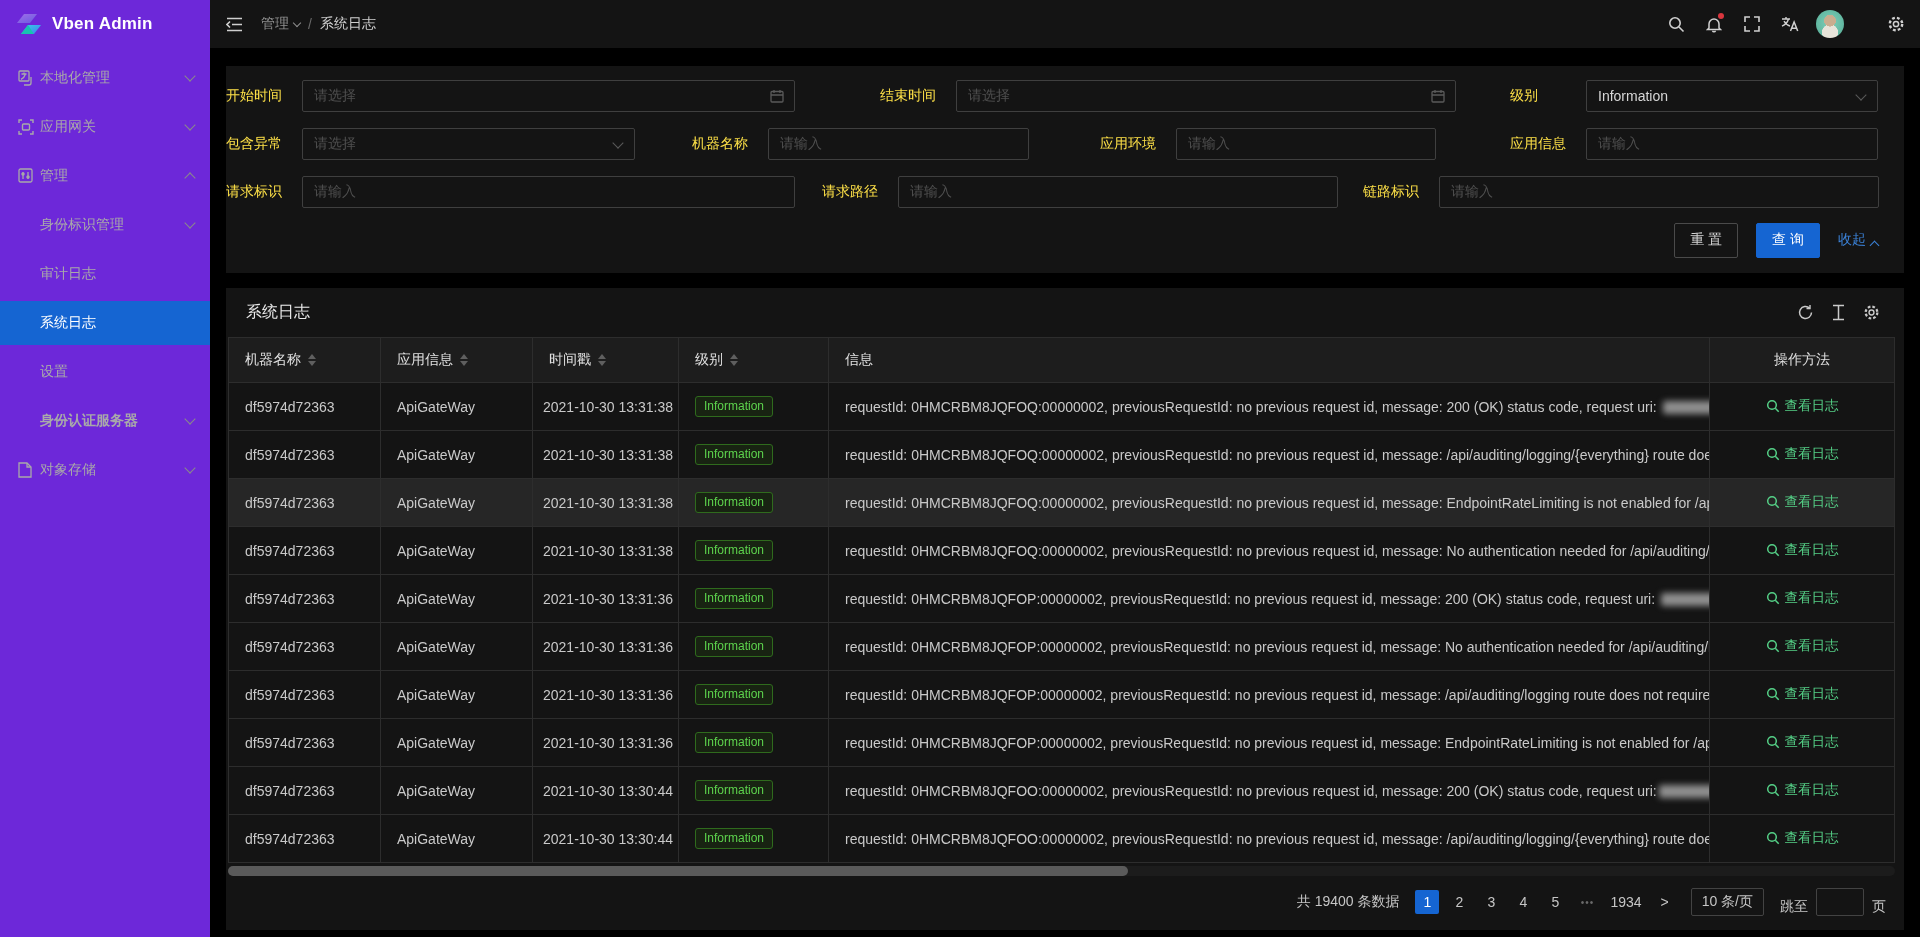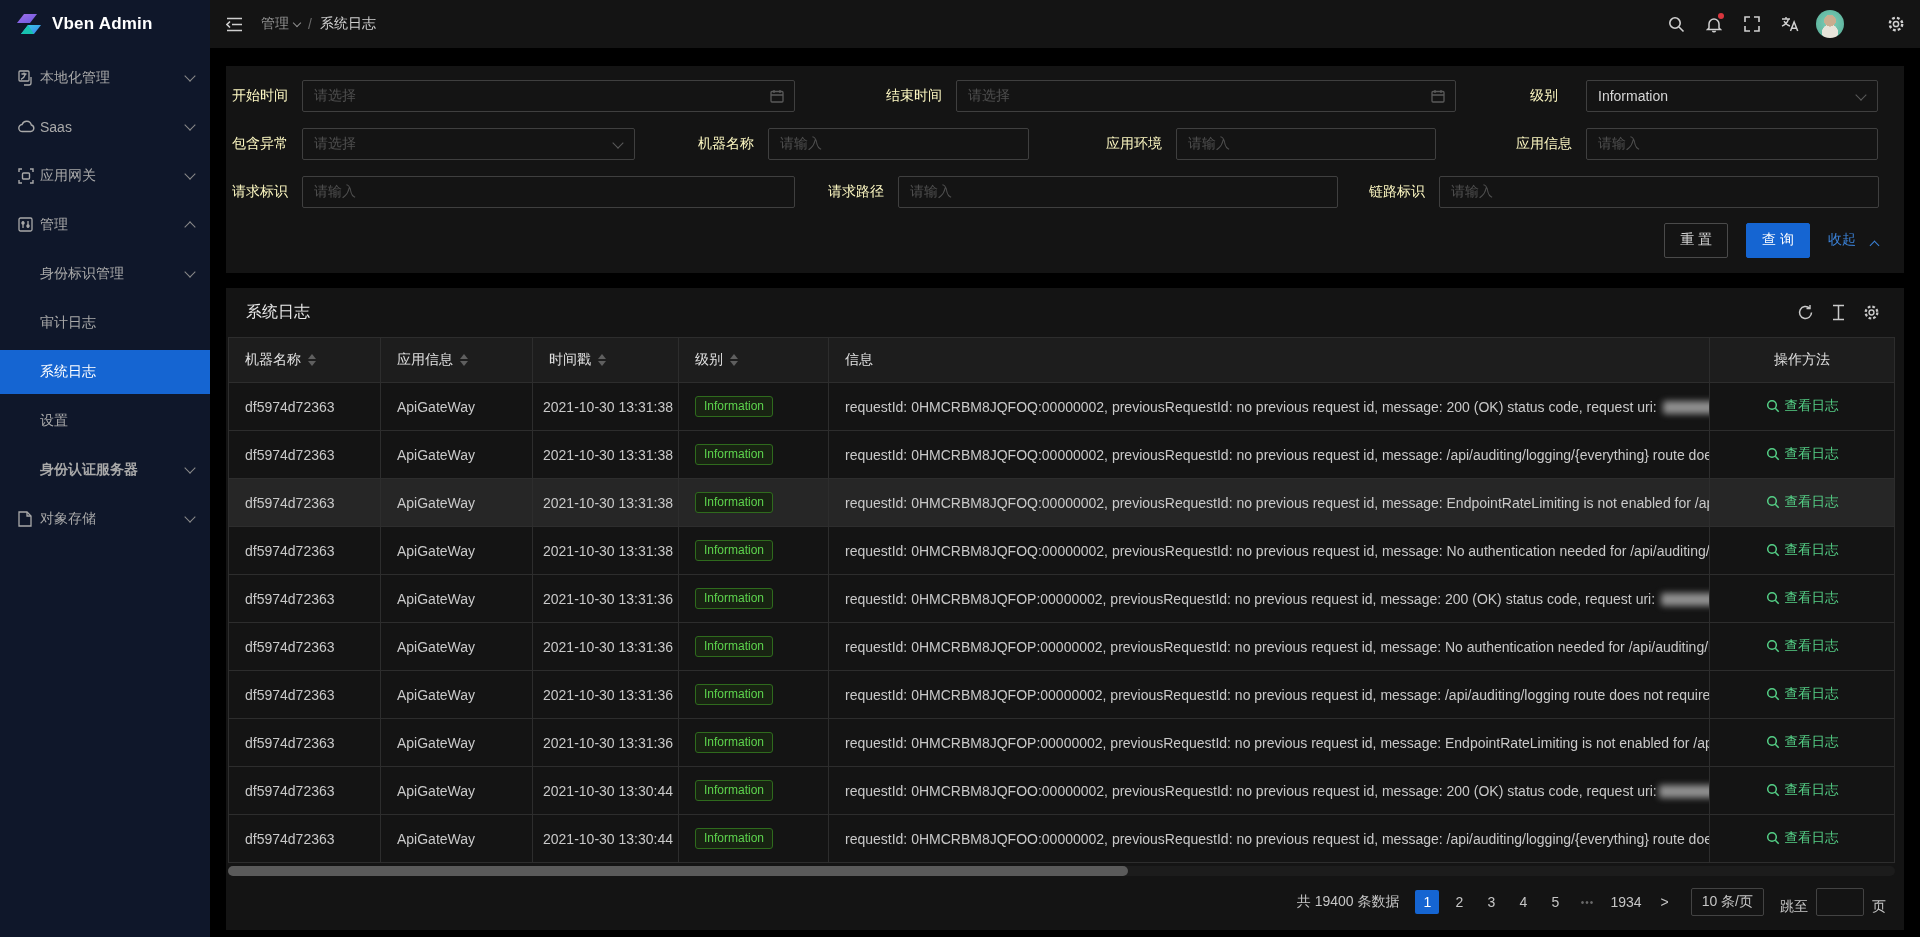--- a/index.html
+++ b/index.html
@@ -5,21 +5,21 @@
   * { box-sizing: border-box; margin: 0; padding: 0; }
   html,body { background:#000; }
   body {
     width:1920px; height:937px; position:relative; overflow:hidden;
     font-family:"Liberation Sans","DejaVu Sans",sans-serif;
     font-size:14px; color:#c9c9c9;
   }
   svg { display:block; }
 
   
-  .sidebar { position:absolute; left:0; top:0; width:210px; height:937px; background:#0f172a; z-index:3; }
+  .sidebar { position:absolute; left:0; top:0; width:210px; height:937px; background:#6d28d9; z-index:3; }
   .logo-row { height:48px; display:flex; align-items:center; padding-left:16px; gap:10px; }
   .logo-title { color:#fff; font-size:17px; font-weight:bold; letter-spacing:.2px; }
   .menu { padding-top:8px; }
   .menu-item { height:44px; margin-bottom:5px; display:flex; align-items:center; color:#a9a9a9; cursor:pointer; font-size:14px; position:relative; }
   .menu-item .mi-icon { width:16px; height:16px; position:absolute; left:18px; top:14px; }
   .menu-item .mi-label { position:absolute; left:40px; white-space:nowrap; }
   .menu-item.pl25 .mi-label { left:25px; }
   .menu-item .chev { position:absolute; right:16px; width:8px; height:8px; border-right:1.5px solid #8a8a8a; border-bottom:1.5px solid #8a8a8a; }
   .menu-item .chev.down { transform:rotate(45deg); top:16px; }
   .menu-item .chev.up { transform:rotate(225deg); top:20px; }
@@ -41,35 +41,35 @@
   .gear-box { margin-left:26px; }
 
   
   .content { position:absolute; left:210px; top:48px; width:1710px; height:889px; padding:18px 16px 0 16px; }
   .card { background:#141414; width:1678px; }
 
   
   .filter-card { height:207px; padding:14px 0 0 0; }
   .f-row { display:flex; height:32px; margin-bottom:16px; }
   .f-field { display:flex; align-items:center; }
-  .f-label { width:68px; text-align:center; margin-right:8px; color:#fef9c3; white-space:nowrap; }
+  .f-label { width:68px; text-align:left; margin-right:8px; color:#fde047; white-space:nowrap; }
   .f-box { height:32px; background:#141414; border:1px solid #3f3f3f; border-radius:2px; display:flex; align-items:center; padding:0 11px; position:relative; }
   .f-box .ph { color:#4f4f4f; }
   .f-box .val { color:#d6d6d6; }
   .f-box .right-ico { position:absolute; right:10px; top:8px; }
   .sel-caret { width:8px; height:8px; border-right:1.3px solid #5a5a5a; border-bottom:1.3px solid #5a5a5a; transform:rotate(45deg); position:absolute; right:12px; top:10px; }
   .w493{width:493px} .w500{width:500px} .w292{width:292px} .w333{width:333px}
   .w261{width:261px} .w260{width:260px} .w440{width:440px}
   .ml85{margin-left:85px} .ml54{margin-left:54px} .ml57{margin-left:57px}
   .ml71{margin-left:71px} .ml74{margin-left:74px} .ml27{margin-left:27px} .ml25{margin-left:25px}
   .f-actions { display:flex; justify-content:flex-end; align-items:center; padding-right:26px; gap:18px; height:32px; }
   .btn { height:35px; padding:0 15px; border-radius:2px; font-size:14px; display:flex; align-items:center; cursor:pointer; }
   .btn-default { border:1px solid #4a4a4a; color:#d6d6d6; background:transparent; }
   .btn-primary { background:#1565d2; color:#fff; border:1px solid #1565d2; }
-  .collapse-link { color:#3b82d8; display:flex; align-items:flex-end; gap:15px; cursor:pointer; }
+  .collapse-link { color:#3b82d8; display:flex; align-items:flex-end; gap:5px; cursor:pointer; }
   .caret-up { width:7px; height:7px; border-left:1.4px solid #3b82d8; border-top:1.4px solid #3b82d8; transform:rotate(45deg); margin-top:3px; }
 
   
   .table-card { margin-top:15px; height:642px; display:flex; flex-direction:column; }
   .card-head { height:49px; display:flex; align-items:center; padding:0 24px 0 20px; }
   .card-title { font-size:16px; color:#eaeaea; }
   .head-tools { margin-left:auto; display:flex; align-items:center; gap:17px; }
   .ht-icon { cursor:pointer; }
 
   table.grid { border-collapse:collapse; table-layout:fixed; width:1667px; margin-left:2px; }
@@ -133,29 +133,20 @@
           <svg width="16" height="16" viewBox="0 0 16 16" fill="none" stroke="#a9a9a9" stroke-width="1.3">
             <rect x="1" y="1" width="10" height="10" rx="1"></rect>
             <path d="M3.5 4h5M6 2.5V4M7.5 4c-.8 2.6-2.4 4.3-4.5 5.3"></path>
             <path d="M13 7v6a2 2 0 0 1-2 2H6"></path>
           </svg>
         </span>
     <span class="mi-label">本地化管理</span>
     <span class="chev down"></span>
   </div>
 
-  <div class="menu-item">
-    <span class="mi-icon">
-          <svg width="17" height="14" viewBox="0 0 17 14" fill="none" stroke="#a9a9a9" stroke-width="1.4">
-            <path d="M4.5 12.5a3.5 3.5 0 0 1-.4-7A4.8 4.8 0 0 1 13.3 6a3.3 3.3 0 0 1-.6 6.5H4.5z"></path>
-          </svg>
-        </span>
-    <span class="mi-label">Saas</span>
-    <span class="chev down"></span>
-  </div>
 
   <div class="menu-item">
     <span class="mi-icon">
           <svg width="16" height="16" viewBox="0 0 16 16" fill="none" stroke="#a9a9a9" stroke-width="1.4">
             <path d="M4 1H1v3M12 1h3v3M4 15H1v-3M12 15h3v-3"></path>
             <rect x="4.5" y="5" width="7" height="6" rx="1"></rect>
           </svg>
         </span>
     <span class="mi-label">应用网关</span>
     <span class="chev down"></span>

